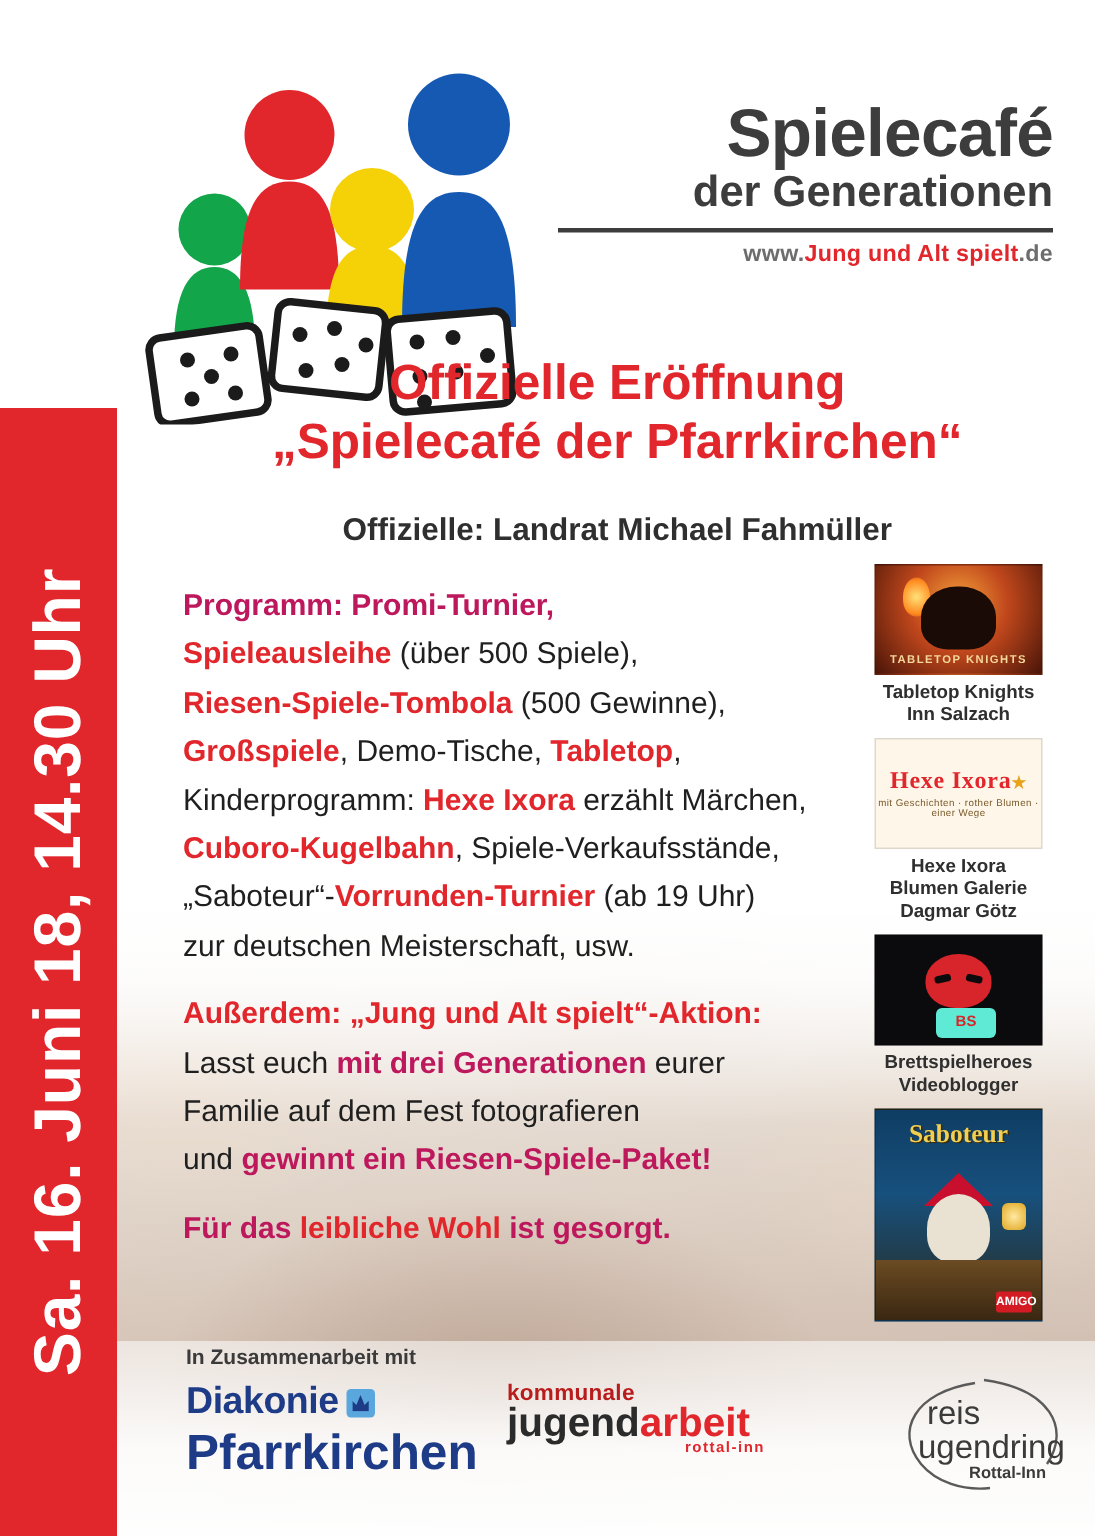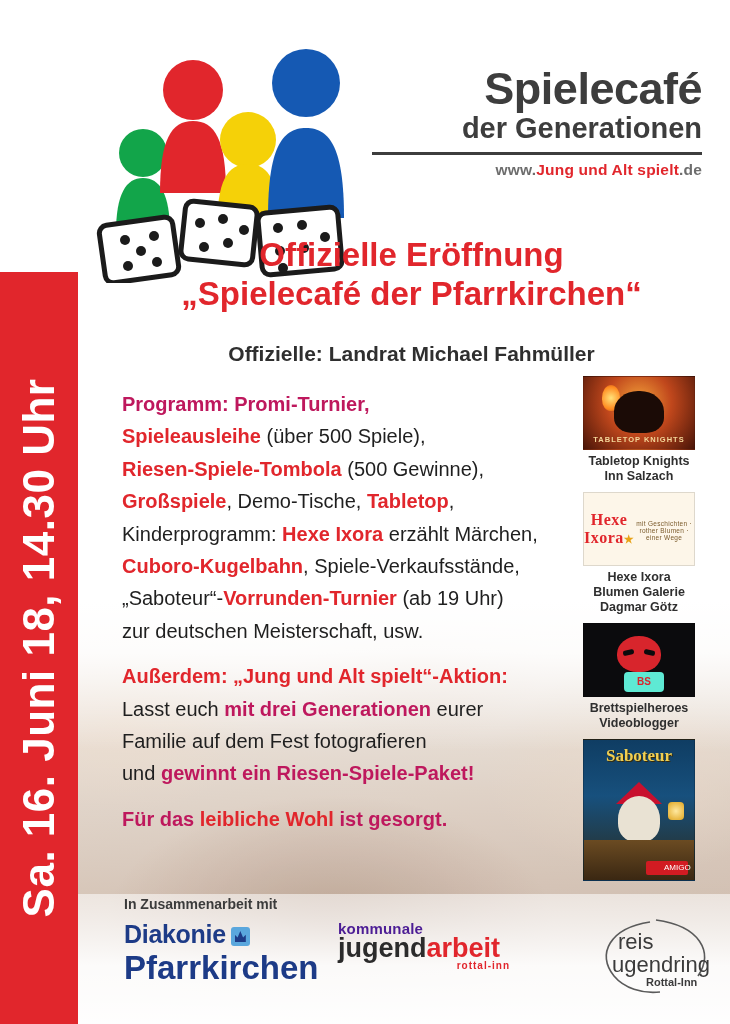--- a/index.html
+++ b/index.html
@@ -222,21 +222,21 @@
     text-align: center;
     color: #f4d79a;
     font-size: 7.5px;
     letter-spacing: 1px;
     font-weight: bold;
   }
   
   .hx {
     background: #fdf6e9;
     display: flex;
-    flex-direction: row;
+    flex-direction: column;
     align-items: center;
     justify-content: center;
   }
   .hx-title {
     color: #e1262c;
     font-size: 16px;
     font-weight: bold;
     font-family: "Liberation Serif", serif;
     letter-spacing: 0.5px;
   }
@@ -329,25 +329,24 @@
     height: 40px;
     background: linear-gradient(180deg, #6b4b22, #3a2712);
   }
   .sb-logo {
     position: absolute;
     right: 6px; bottom: 5px;
     width: 24px; height: 14px;
     background: #d21b22;
     color: #fff;
     font-size: 8px;
-    font-weight: normal;
+    font-weight: bold;
     text-align: center;
     line-height: 14px;
     border-radius: 2px;
-    padding-left: 18px;
   }
 
   
   .footer-note {
     position: absolute;
     left: 124px;
     top: 896px;
     font-size: 14px;
     font-weight: bold;
     color: #3b3b3b;
@@ -387,21 +386,21 @@
     clip-path: polygon(0% 100%, 0% 35%, 25% 60%, 50% 0%, 75% 60%, 100% 35%, 100% 100%);
   }
   .logo-kja {
     position: absolute;
     left: 214px; top: 2px;
     width: 200px;
   }
   .kja-1 {
     font-size: 15px;
     font-weight: bold;
-    color: #4c1d95;
+    color: #b91c1c;
     letter-spacing: 0.2px;
   }
   .kja-2 {
     font-size: 27px;
     font-weight: bold;
     line-height: 1.0;
     margin-top: -2px;
   }
   .kja-2 .a { color: #2b2b2b; }
   .kja-2 .b { color: #e1262c; }

